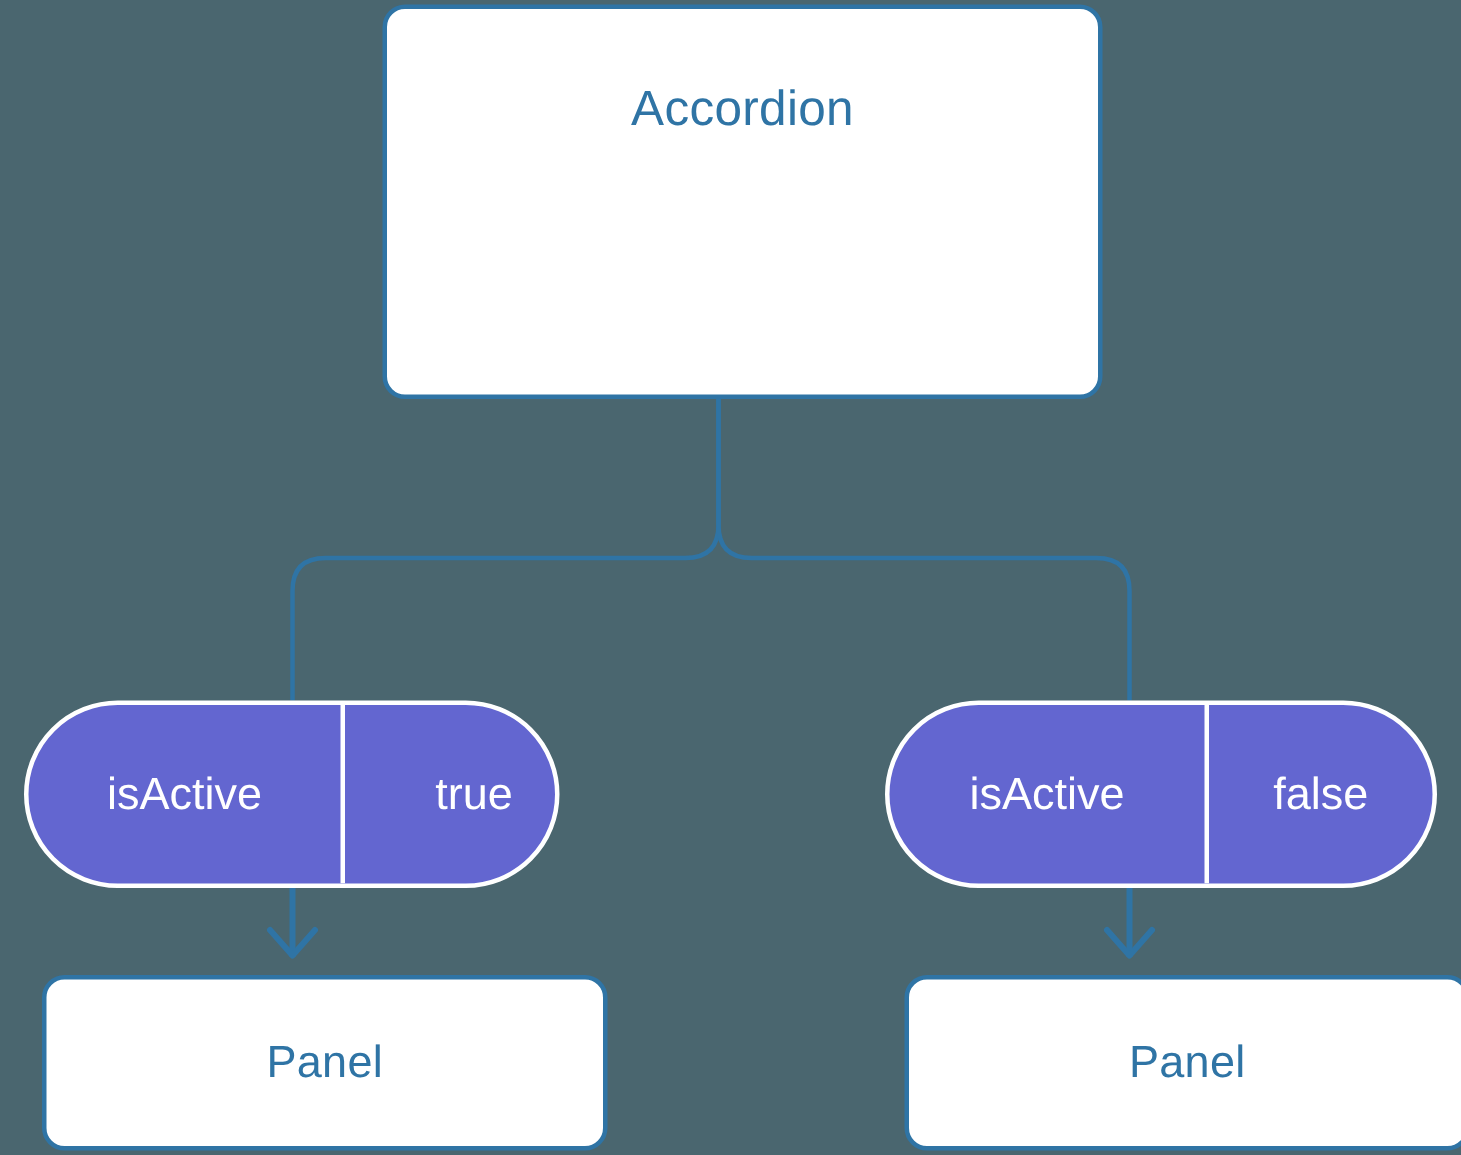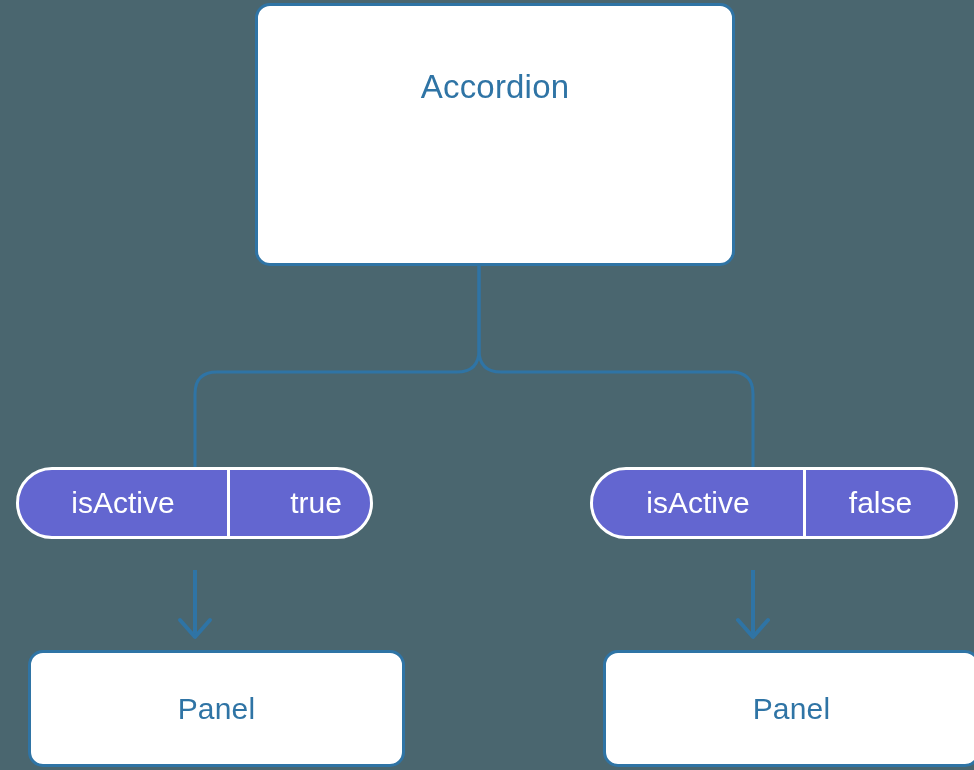--- a/index.html
+++ b/index.html
@@ -51,21 +51,21 @@
   }
 
   #accordion-card {
     left: 255px;
     top: 3px;
     width: 480px;
     height: 263px;
     justify-content: flex-start;
   }
   #accordion-card .card-title {
-    margin-top: 64px;
+    margin-top: 49px;
   }
 
   .panel-card {
     width: 377px;
     height: 117px;
     top: 650px;
     justify-content: center;
     margin-left: 20px;
   }
   #panel-card-left  { left: 8px; }
@@ -108,21 +108,21 @@
   }
   #state-pill .pill-val {
     flex: 1 1 auto;
     color: #6366d0;
     font-size: 31px;
   }
 
   
   .pill-filled {
     top: 467px;
-    height: 72px;
+    height: 125px;
     background: #6366d0;
     border: 3px solid #ffffff;
   }
   .pill-filled .pill-key,
   .pill-filled .pill-val {
     color: #ffffff;
     font-size: 30px;
   }
   .pill-filled .pill-key {
     border-right: 3px solid #ffffff;

